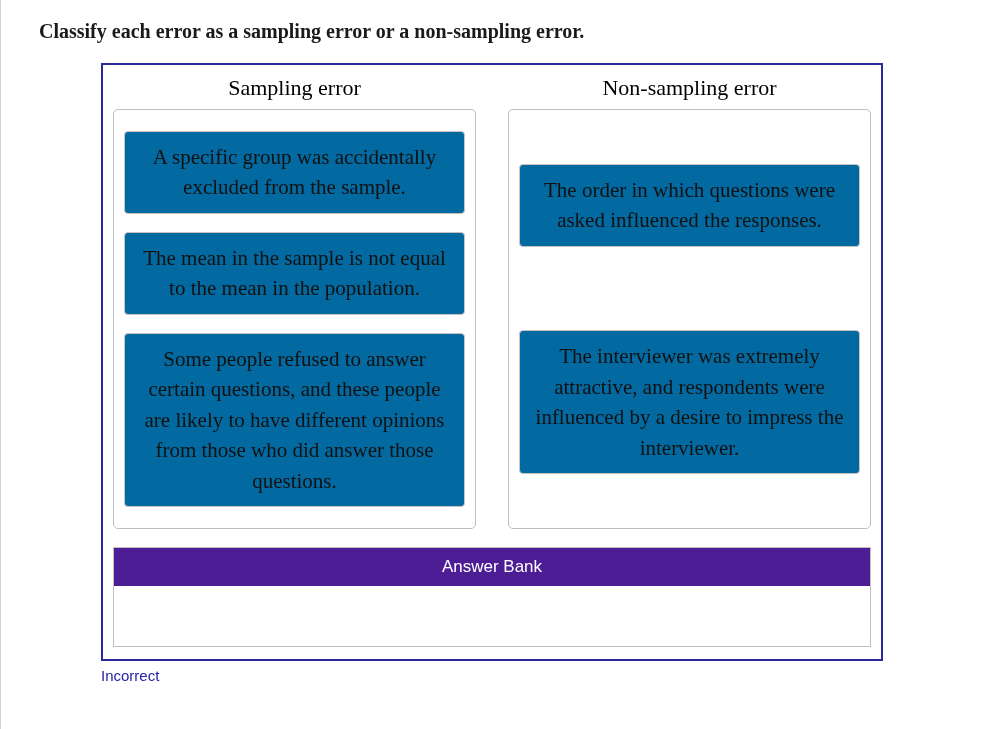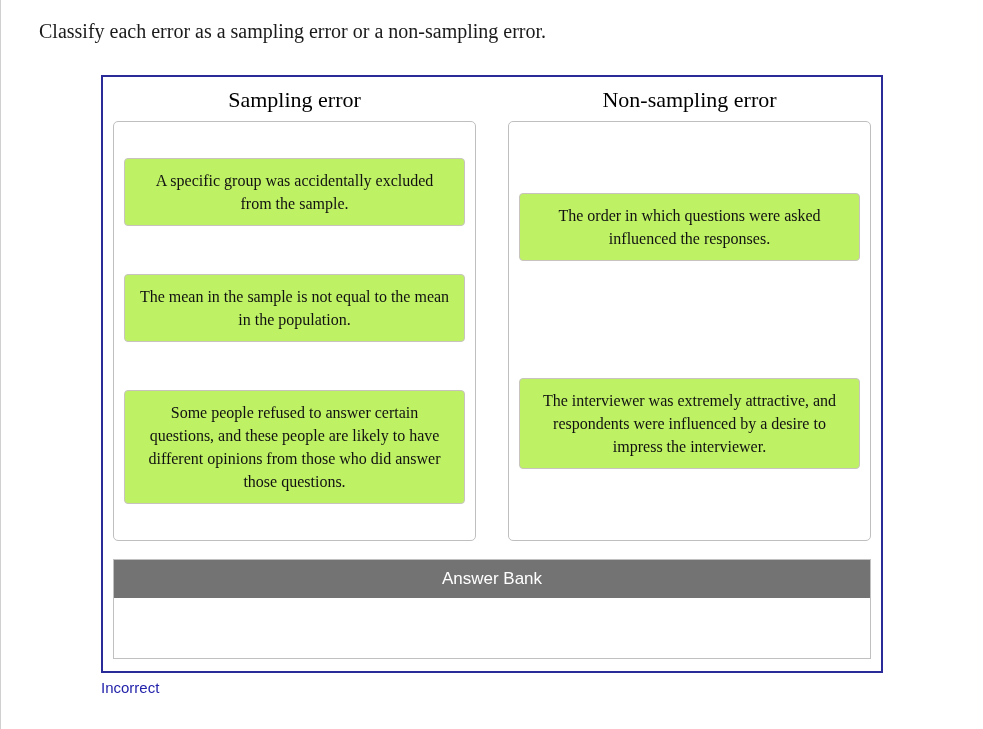--- a/index.html
+++ b/index.html
@@ -12,22 +12,23 @@
       background: #ffffff;
       width: 983px;
       height: 729px;
       padding: 20px 30px 0 30px;
       color: #1a1a1a;
       border-left: 1px solid #d0d0d0;
       position: relative;
     }
     .question-prompt {
       font-size: 20px;
-      margin-bottom: 32px;
+      margin-bottom: 20px;
       padding-left: 8px;
+      font-weight: bold;
     }
     .workspace {
       margin: 0 70px;
       border: 2px solid #2a2a99;
       padding: 10px 10px 12px 10px;
       background: #fff;
     }
     .columns {
       display: flex;
       gap: 32px;
@@ -49,35 +50,35 @@
       border: 1px solid #bfbfbf;
       border-radius: 5px;
       flex: 1;
       min-height: 420px;
       padding: 12px 10px;
       display: flex;
       flex-direction: column;
       justify-content: space-around;
     }
     .card {
-      background: #bef264;
+      background: #0369a1;
       border: 1px solid #c8c3bf;
       border-radius: 4px;
       padding: 10px 14px;
       text-align: center;
-      font-size: 16px;
+      font-size: 21px;
       line-height: 1.45;
       color: #111;
       cursor: grab;
     }
     .answer-bank {
       border: 1px solid #c0c0c0;
     }
     .bank-header {
-      background: #737373;
+      background: #4c1d95;
       color: #fff;
       text-align: center;
       font-family: 'Segoe UI', Arial, sans-serif;
       font-size: 17px;
       padding: 9px 0;
     }
     .bank-body {
       min-height: 60px;
       background: #fff;
     }

